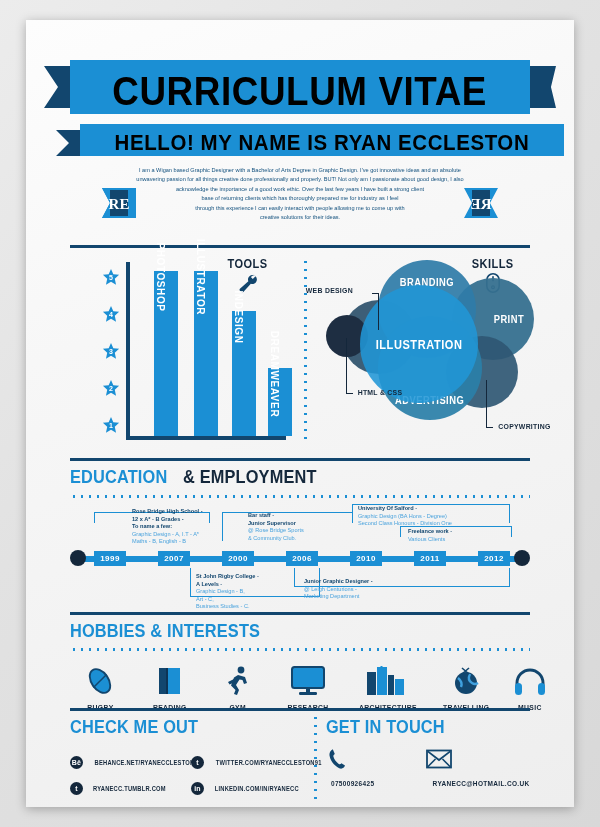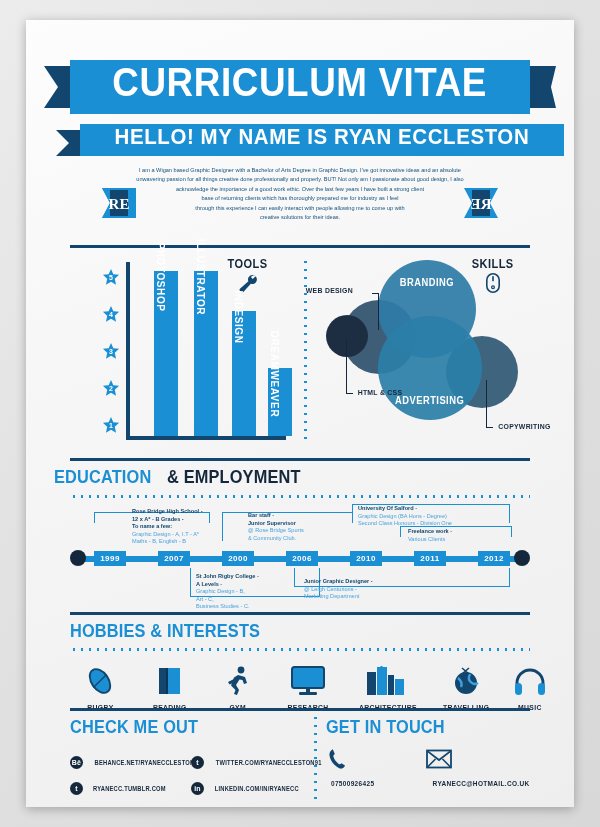--- a/index.html
+++ b/index.html
@@ -7,22 +7,22 @@
     width:600px;height:827px;overflow:hidden;
     font-family:"Liberation Sans", sans-serif;
     background:linear-gradient(135deg,#ececec 0%,#e2e2e2 40%,#d8d8d8 100%);
   }
   .page{
     position:absolute;left:26px;top:20px;width:548px;height:787px;
     background:linear-gradient(160deg,#fdfdfd 0%,#f7f7f7 35%,#eeeeee 100%);
     box-shadow:0 2px 10px rgba(0,0,0,.28);
   }
   .ribbon{
-    position:absolute;background:#1b8fd4;color:#ffffff;
-    display:flex;align-items:flex-start;justify-content:center;
+    position:absolute;background:#1b8fd4;color:#000000;
+    display:flex;align-items:flex-end;justify-content:center;
     letter-spacing:.04em;
   }
 
   .rb1{left:44px;top:40px;width:460px;height:54px;}
   .rb1 .txt{font-size:40px;font-weight:bold;font-stretch:condensed;
     transform:scaleX(.92);white-space:nowrap;}
   .rb2{left:54px;top:104px;width:484px;height:32px;}
   .rb2 .txt{font-size:22px;font-weight:bold;white-space:nowrap;transform:scaleX(.93);}
 
   
@@ -231,44 +231,50 @@
           <rect x="6.2" y="3.2" width="1.6" height="5" fill="#12466e"></rect>
           <circle cx="7" cy="14.2" r="1.4" fill="none" stroke="#12466e" stroke-width="1.2"></circle>
         </svg>
       </div>
     </div>
 
     <div class="bubbles">
 
       <div class="bub" style="left:16px;top:40px;width:74px;height:74px;background:rgba(51,85,111,.95);"></div>
       <div class="bub" style="left:0px;top:55px;width:42px;height:42px;background:#1e2e42;"></div>
+      <div class="bub" style="left:126px;top:18px;width:82px;height:82px;background:rgba(54,112,143,.95);">
+        <span style="font-size:11px;position:relative;left:16px;">PRINT</span>
+      </div>
       <div class="bub" style="left:120px;top:76px;width:72px;height:72px;background:rgba(47,87,115,.92);"></div>
       <div class="bub" style="left:52px;top:0px;width:98px;height:98px;background:rgba(47,124,168,.93);">
         <span style="font-size:11px;position:relative;top:-27px;">BRANDING</span>
       </div>
       <div class="bub" style="left:52px;top:56px;width:104px;height:104px;background:rgba(43,127,168,.93);">
         <span style="font-size:11px;position:relative;top:32px;">ADVERTISING</span>
       </div>
 
+      <div class="bub" style="left:34px;top:25px;width:118px;height:118px;background:rgba(33,150,214,.88);">
+        <span style="font-size:13px;">ILLUSTRATION</span>
+      </div>
 
       <div style="position:absolute;left:52px;top:34px;width:1px;height:36px;background:#14273b;"></div>
       <div style="position:absolute;left:46px;top:33px;width:7px;height:1px;background:#14273b;"></div>
       <div style="position:absolute;left:20px;top:78px;width:1px;height:56px;background:#14273b;"></div>
       <div style="position:absolute;left:20px;top:133px;width:7px;height:1px;background:#14273b;"></div>
       <div style="position:absolute;left:160px;top:120px;width:1px;height:48px;background:#14273b;"></div>
       <div style="position:absolute;left:160px;top:167px;width:7px;height:1px;background:#14273b;"></div>
 
       <span class="callout" style="left:-24px;top:26px;">WEB DESIGN</span>
       <span class="callout" style="left:28px;top:128px;">HTML &amp; CSS</span>
       <span class="callout" style="left:168px;top:162px;">COPYWRITING</span>
     </div>
   </div>
 
   <div class="rule thick" style="top:438px;"></div>
-  <div style="position:absolute;left:28px;top:446px;white-space:nowrap;">
+  <div style="position:absolute;left:44px;top:446px;white-space:nowrap;">
     <span class="shead cy" style="position:relative;display:inline-block;">EDUCATION </span><span class="shead nv" style="position:relative;display:inline-block;">&amp; EMPLOYMENT</span>
   </div>
   <div class="dots" style="top:475px;"></div>
 
   <div class="tl">
     <div class="tlline"></div>
     <div class="tldot" style="left:0px;"></div>
     <div class="tldot" style="left:444px;"></div>
 
     <div class="yr" style="left:40px;">1999</div>

